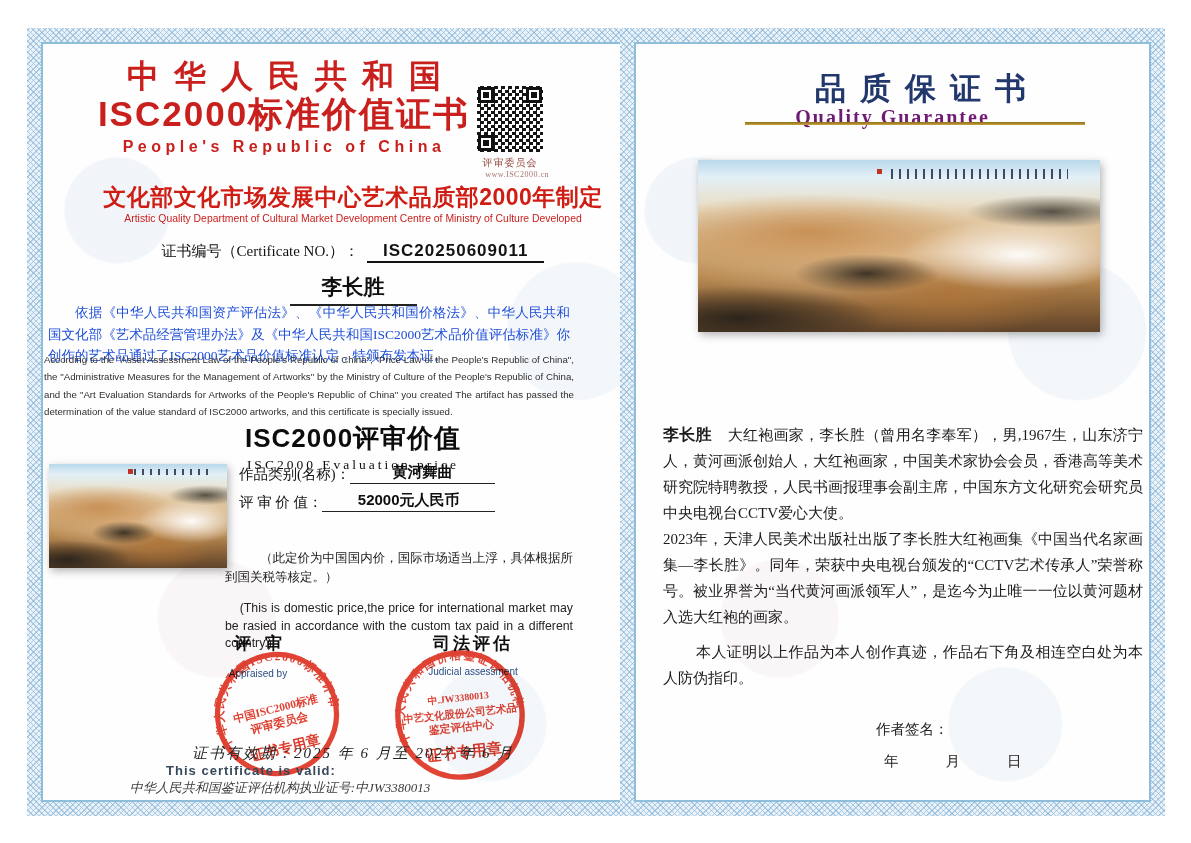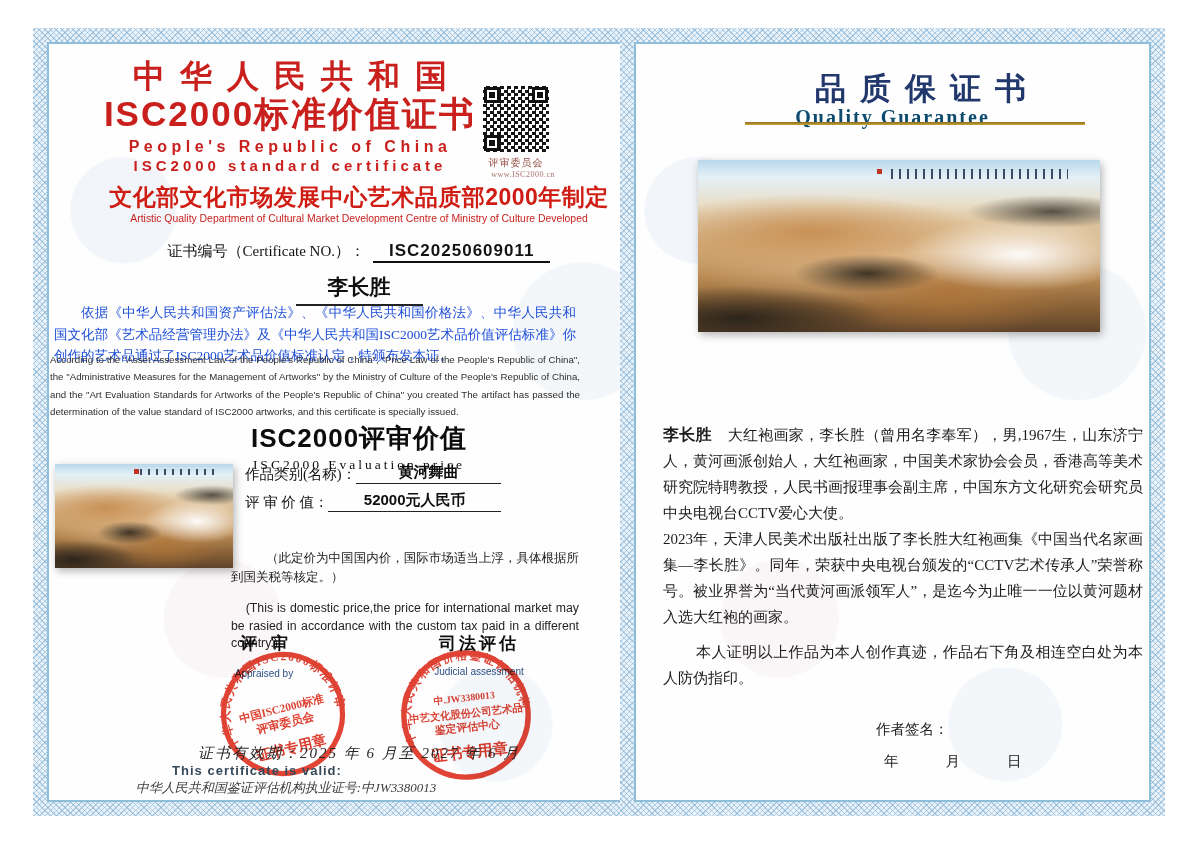--- a/index.html
+++ b/index.html
@@ -6,21 +6,21 @@
   body{width:1191px;height:843px;position:relative;background:#ffffff;
        font-family:"Liberation Serif",serif;-webkit-font-smoothing:antialiased;}
   .spread{position:absolute;inset:0;}
 
   
   .page{position:absolute;top:28px;height:788px;box-sizing:border-box;padding:14px;
         background-color:#e9f2f9;
         background-image:
           repeating-linear-gradient(45deg, rgba(124,172,210,.55) 0 1px, transparent 1px 4px),
           repeating-linear-gradient(-45deg, rgba(124,172,210,.55) 0 1px, transparent 1px 4px);}
-  #leftPage{left:33px;width:652px;}
+  #leftPage{left:27px;width:652px;}
   #rightPage{left:620px;width:545px;}
   .inner{position:relative;width:100%;height:100%;background:#fefefe;
          border:2px solid #8fbeda;box-sizing:border-box;overflow:hidden;}
   .inner::before{content:"";position:absolute;inset:0;pointer-events:none;
      background:
        radial-gradient(circle at 12% 22%, rgba(165,190,218,.14) 0 52px, transparent 54px),
        radial-gradient(circle at 86% 38%, rgba(165,190,218,.12) 0 68px, transparent 70px),
        radial-gradient(circle at 28% 76%, rgba(214,178,192,.10) 0 58px, transparent 60px),
        radial-gradient(circle at 72% 90%, rgba(165,190,218,.12) 0 56px, transparent 58px);}
   .inner>*{position:absolute;}
@@ -107,21 +107,21 @@
   .validity{top:700px;left:0;width:100%;text-align:center;font-style:italic;font-size:15px;
             letter-spacing:2px;color:#262626;}
   .validity-en{top:719px;left:0;width:416px;text-align:center;font-weight:bold;font-size:13px;
             color:#36495a;letter-spacing:1px;font-family:"Liberation Sans",sans-serif;}
   .license{top:735px;left:0;width:474px;text-align:center;font-size:13px;color:#3c3c3c;font-style:italic;}
 
   
   .r-title{top:24px;left:0;width:100%;text-align:center;font-weight:bold;font-size:31px;
            color:#22386d;letter-spacing:14px;text-indent:14px;padding-left:28px;}
   .r-sub{top:62px;left:0;width:100%;text-align:center;font-weight:bold;font-size:20px;
-         color:#0c4a6e;letter-spacing:2px;}
+         color:#701a75;letter-spacing:2px;}
   .gold-line{top:78px;left:109px;width:340px;height:3px;
          background:linear-gradient(180deg,#8a6d1f,#caa43a);}
   .r-painting{top:116px;left:62px;width:402px;height:172px;}
 
   .bio-block{top:378px;left:27px;width:480px;font-size:15px;line-height:26px;color:#1c1c1c;
              text-align:justify;}
   .bio-block p{margin:0;}
   .bio-lead{font-weight:bold;font-size:16px;margin-right:16px;font-family:"Liberation Sans",sans-serif;}
   .statement{margin-top:9px !important;text-indent:2.2em;font-family:"Liberation Sans",sans-serif;}
 
@@ -133,21 +133,20 @@
 
 <div class="spread">
 
   <section class="page" id="leftPage">
     <div class="inner">
 
       <div class="title-block">
         <div class="t-cn1">中华人民共和国</div>
         <div class="t-cn2">ISC2000标准价值证书</div>
         <div class="t-en1">People's Republic of China</div>
-        <div class="t-en2">ISC2000 standard certificate</div>
       </div>
 
       <div class="qr-block">
         <div class="qr">
           <i class="f1"></i>
           <i class="f2"></i>
           <i class="f3"></i>
         </div>
         <div class="qr-cap1">评审委员会</div>
         <div class="qr-cap2">www.ISC2000.cn</div>

